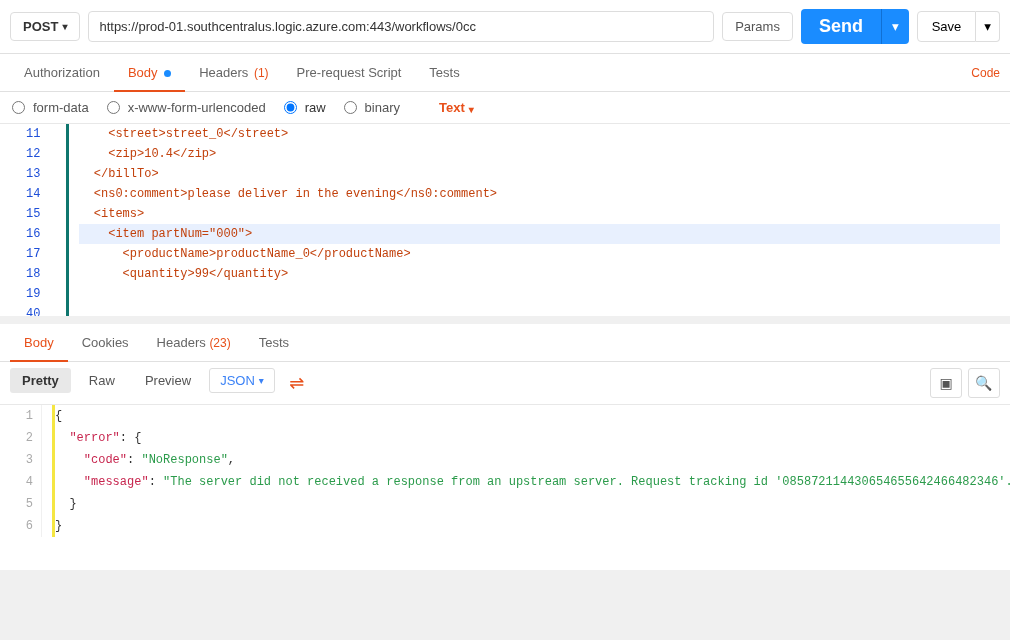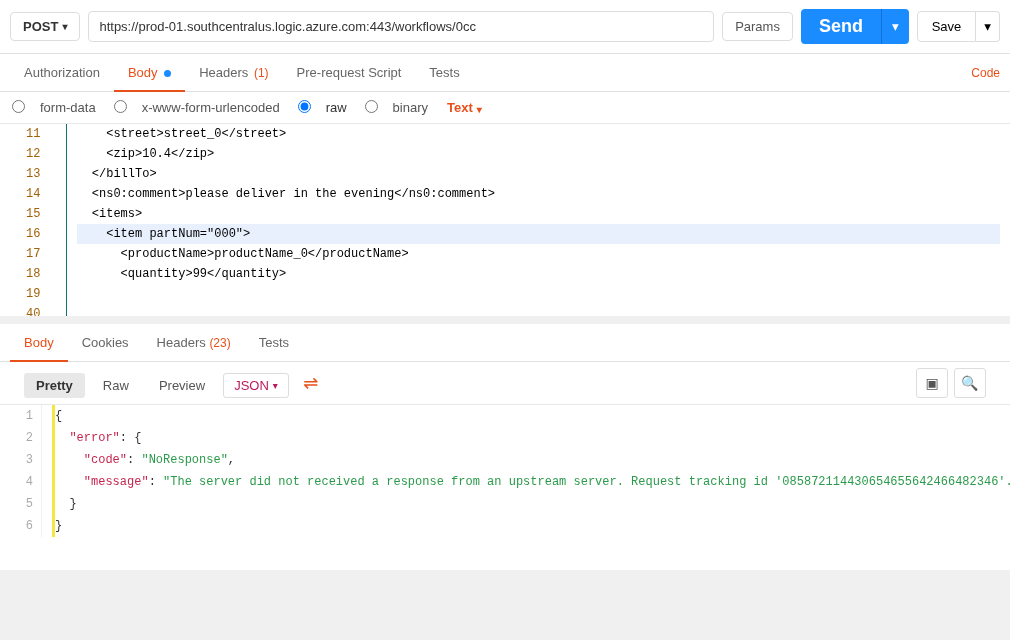--- a/index.html
+++ b/index.html
@@ -59,69 +59,69 @@
       border-radius: 50%; margin-left: 3px; vertical-align: middle;
     }
     .tab-spacer { flex: 1; }
     .code-link { color: #e8501a; font-size: 12px; cursor: pointer; padding: 18px 0; }
 
     
     .body-options {
       display: flex; align-items: center; background: #fff; padding: 8px 12px;
       border-bottom: 1px solid #e8e8e8; gap: 18px;
     }
-    .radio-opt { display: flex; align-items: flex-start; gap: 15px; font-size: 13px; color: #555; cursor: pointer; }
+    .radio-opt { display: flex; align-items: center; gap: 8px; font-size: 13px; color: #555; cursor: pointer; }
     .radio-opt input[type=radio] { cursor: pointer; }
     .radio-opt.active-opt { color: #333; }
     .text-dropdown {
       display: flex; align-items: flex-end; gap: 4px; color: #e8501a; font-weight: 600;
-      font-size: 13px; cursor: pointer; margin-left: 1px;
+      font-size: 13px; cursor: pointer; margin-left: 21px;
     }
 
     
     .code-editor {
       background: #fff; overflow: hidden; height: 200px; border-bottom: 8px solid #f0f0f0;
       font-family: 'Courier New', monospace; font-size: 12px;
     }
     .code-editor-inner { display: flex; height: 100%; overflow-y: auto; }
     .line-numbers {
-      min-width: 42px; background: #fff; color: #a16207; text-align: right;
-      padding: 0 26px; line-height: 20px; user-select: none; border-right: 1px solid #0f766e;
+      min-width: 42px; background: #fff; color: #1d4ed8; text-align: right;
+      padding: 0 26px; line-height: 20px; user-select: none; border-right: 3px solid #0f766e;
     }
     .line-number { height: 20px; display: flex; align-items: center; justify-content: flex-end; font-size: 12px; }
     .code-lines { padding: 0 10px; flex: 1; }
-    .code-line { height: 20px; display: flex; align-items: center; white-space: pre; font-size: 12px; color: #000000; }
+    .code-line { height: 20px; display: flex; align-items: center; white-space: pre; font-size: 12px; color: #c2410c; }
     .code-line.highlighted { background: #e8f0fe; }
 
     
     .bottom-section { background: #fff; height: 246px; display: flex; flex-direction: column; }
     .bottom-tab-nav {
       display: flex; align-items: center; border-bottom: 1px solid #e0e0e0;
       padding: 0 10px; height: 38px;
     }
     .bottom-tab {
       padding: 10px 14px; font-size: 13px; color: #666; cursor: pointer;
       border-bottom: 2px solid transparent; margin-bottom: -1px;
     }
     .bottom-tab.active { color: #e8501a; border-bottom: 2px solid #e8501a; }
     .bottom-tab-spacer { flex: 1; }
     .status-info { display: flex; align-items: center; gap: 6px; font-size: 13px; color: #666; }
     .status-code { color: #1a8cff; font-weight: 600; }
     .time-val { color: #1a8cff; font-weight: 600; }
 
     
     .response-toolbar {
-      display: flex; align-items: flex-end; padding: 6px 24px; gap: 6px;
+      display: flex; align-items: flex-start; padding: 6px 10px; gap: 6px;
       border-bottom: 1px solid #e8e8e8; background: #fff;
     }
     .resp-tab { padding: 5px 12px; border-radius: 3px; font-size: 13px; cursor: pointer; color: #555; }
     .resp-tab.active { background: #e8e8e8; color: #333; font-weight: 600; }
     .format-select {
       display: flex; align-items: center; gap: 4px; border: 1px solid #ddd;
-      border-radius: 3px; padding: 4px 10px; font-size: 13px; cursor: pointer; color: #be185d;
+      border-radius: 3px; padding: 4px 10px; font-size: 13px; cursor: pointer; color: #3b82f6;
     }
     .wrap-btn {
       width: 32px; height: 30px; display: flex; align-items: center; justify-content: center;
       font-size: 18px; color: #e8501a; cursor: pointer;
     }
     .resp-spacer { flex: 1; }
     .icon-btn {
       width: 32px; height: 30px; border: 1px solid #ddd; border-radius: 3px;
       display: flex; align-items: center; justify-content: center; cursor: pointer;
       font-size: 14px; color: #555; background: #fff;

